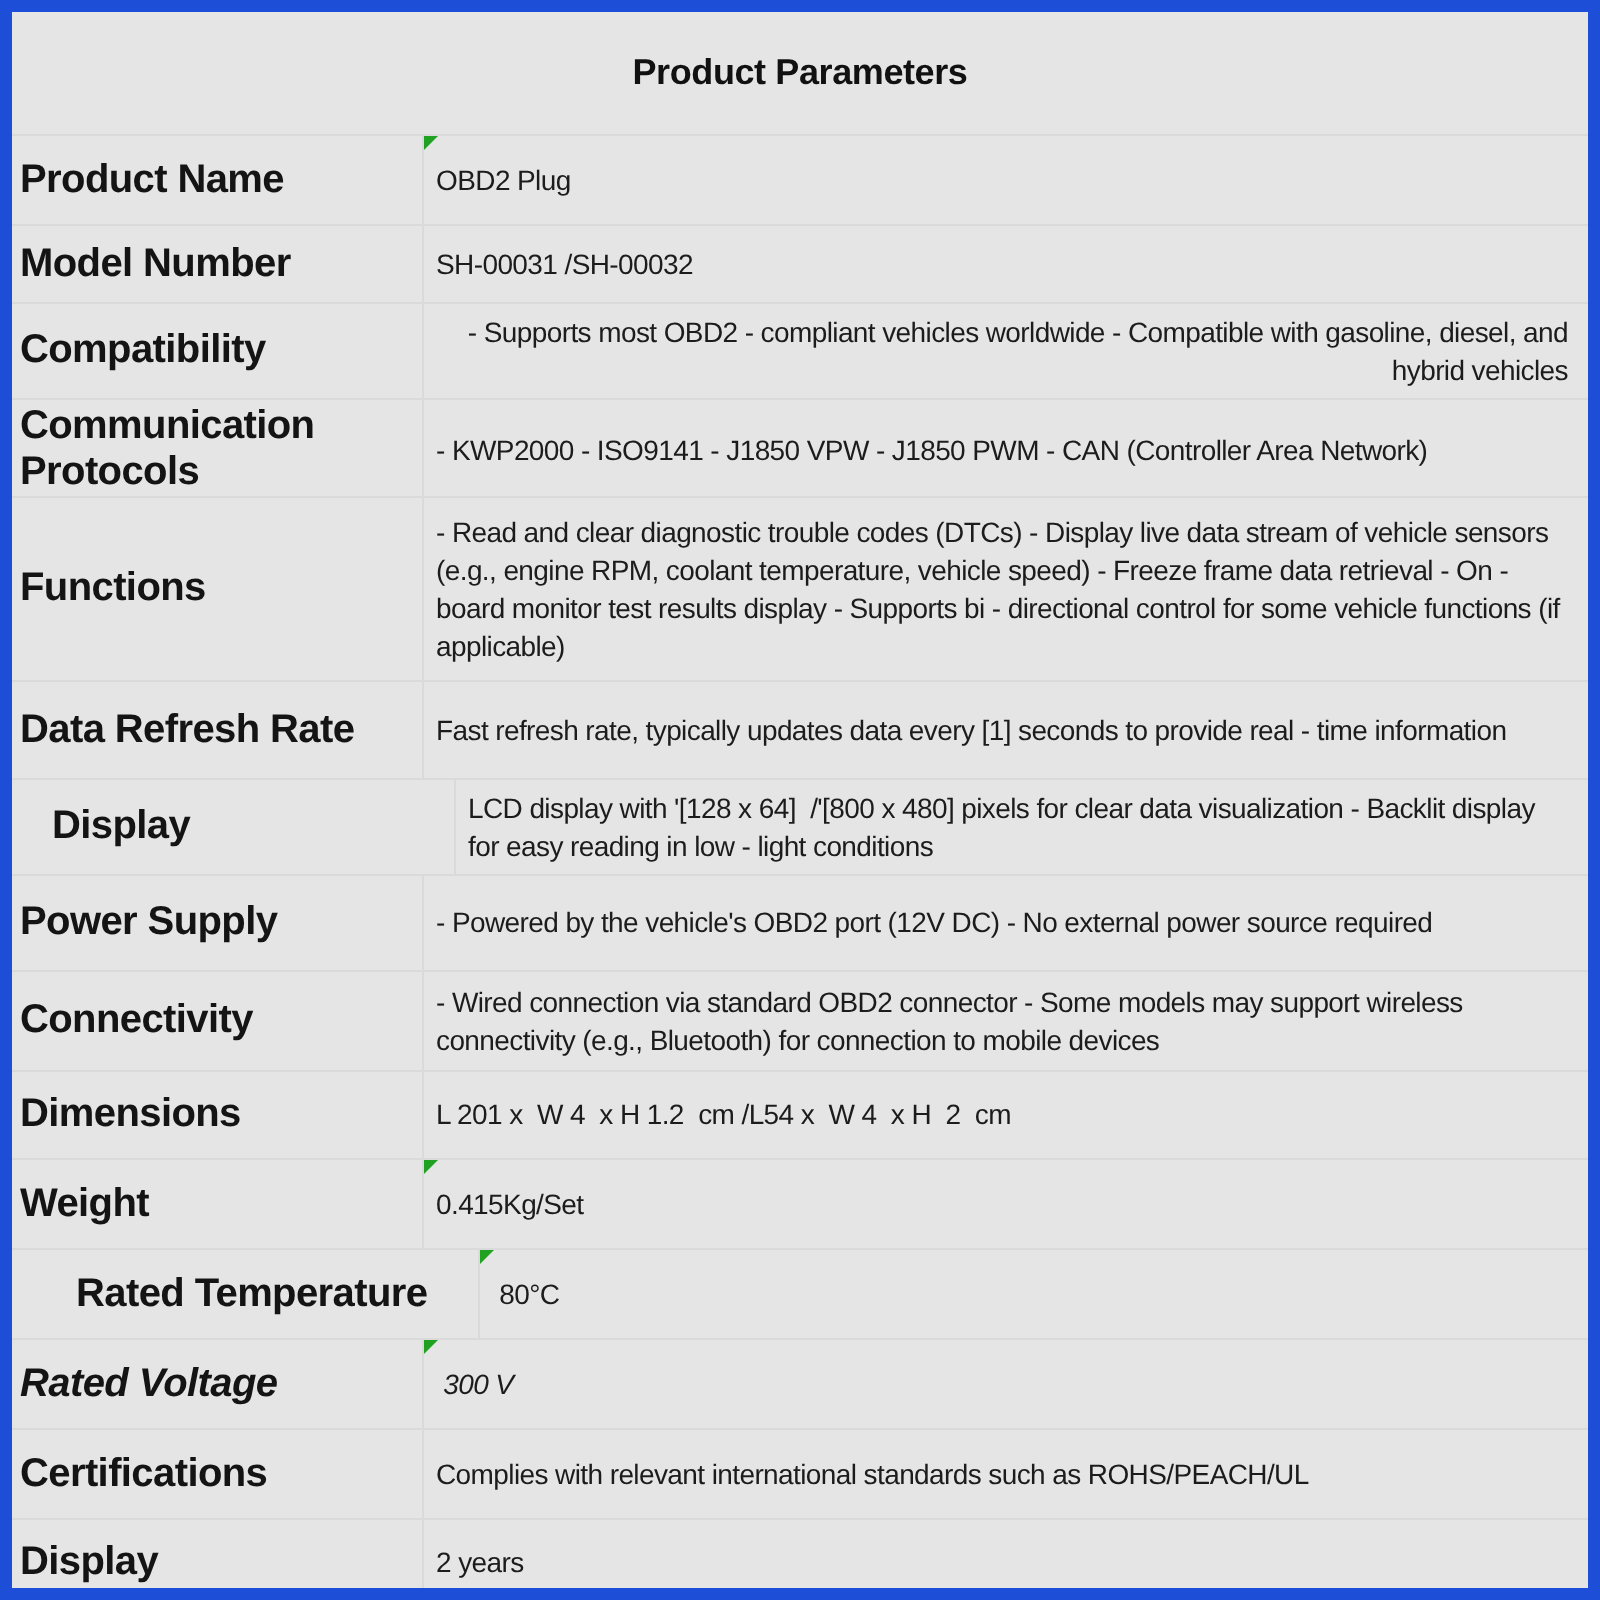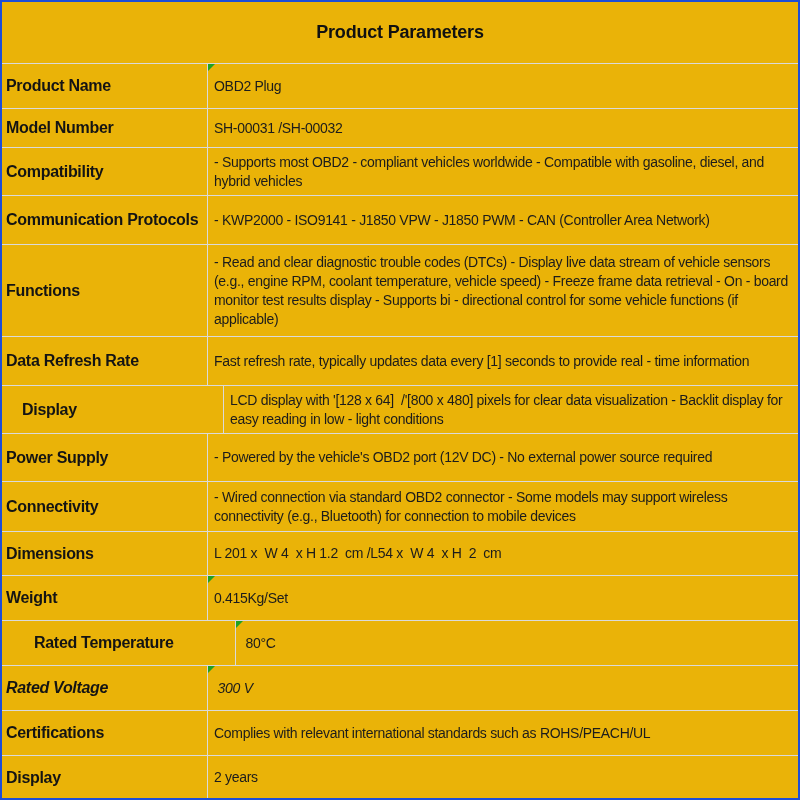--- a/index.html
+++ b/index.html
@@ -4,22 +4,22 @@
 <style>
   * { margin: 0; padding: 0; box-sizing: border-box; }
   html, body { background: #ffffff; }
   body {
     width: 800px; height: 800px;
     font-family: "Liberation Sans", "DejaVu Sans", sans-serif;
     color: #1a1a1a;
   }
   .sheet {
     width: 800px; height: 800px;
-    border: 2px solid #1d4ed8;
-    background: #eab308;
+    border: 6px solid #1d4ed8;
+    background: #e5e5e5;
     display: flex; flex-direction: column;
     overflow: hidden;
   }
   .title-row {
     height: 61px;
     flex: 0 0 61px;
     display: flex; align-items: center; justify-content: center;
   }
   .title-row h1 {
     font-size: 18px; font-weight: bold; letter-spacing: -0.2px; color: #111;
@@ -27,21 +27,21 @@
   .rows { display: flex; flex-direction: column; flex: 1 1 auto; }
   .row {
     display: grid;
     grid-template-columns: 206px 1fr;
     border-top: 1px solid #dadada;
     flex: 0 0 auto;
   }
   .cell { display: flex; align-items: center; }
   .cell.label {
     padding: 2px 4px 2px 4px;
-    font-weight: bold; font-size: 16px; letter-spacing: -0.3px;
+    font-weight: bold; font-size: 20px; letter-spacing: -0.3px;
     border-right: 1px solid #dadada;
     color: #141414;
   }
   .cell.value {
     position: relative;
     padding: 4px 10px 4px 6px;
   }
   .value-text {
     font-size: 14px; line-height: 19px; letter-spacing: -0.3px;
     white-space: pre-wrap;
@@ -71,21 +71,21 @@
   </div>
 
   <div class="row" style="height: 39px;">
     <div class="cell label">Model Number</div>
     <div class="cell value">
 
       <span class="value-text">SH-00031 /SH-00032</span>
     </div>
   </div>
 
-  <div class="row" style="height: 48px;">
+  <div class="row" style="height: 48px; text-align: right;">
     <div class="cell label">Compatibility</div>
     <div class="cell value">
 
       <span class="value-text">- Supports most OBD2 - compliant vehicles worldwide - Compatible with gasoline, diesel, and hybrid vehicles</span>
     </div>
   </div>
 
   <div class="row" style="height: 49px;">
     <div class="cell label">Communication Protocols</div>
     <div class="cell value">

